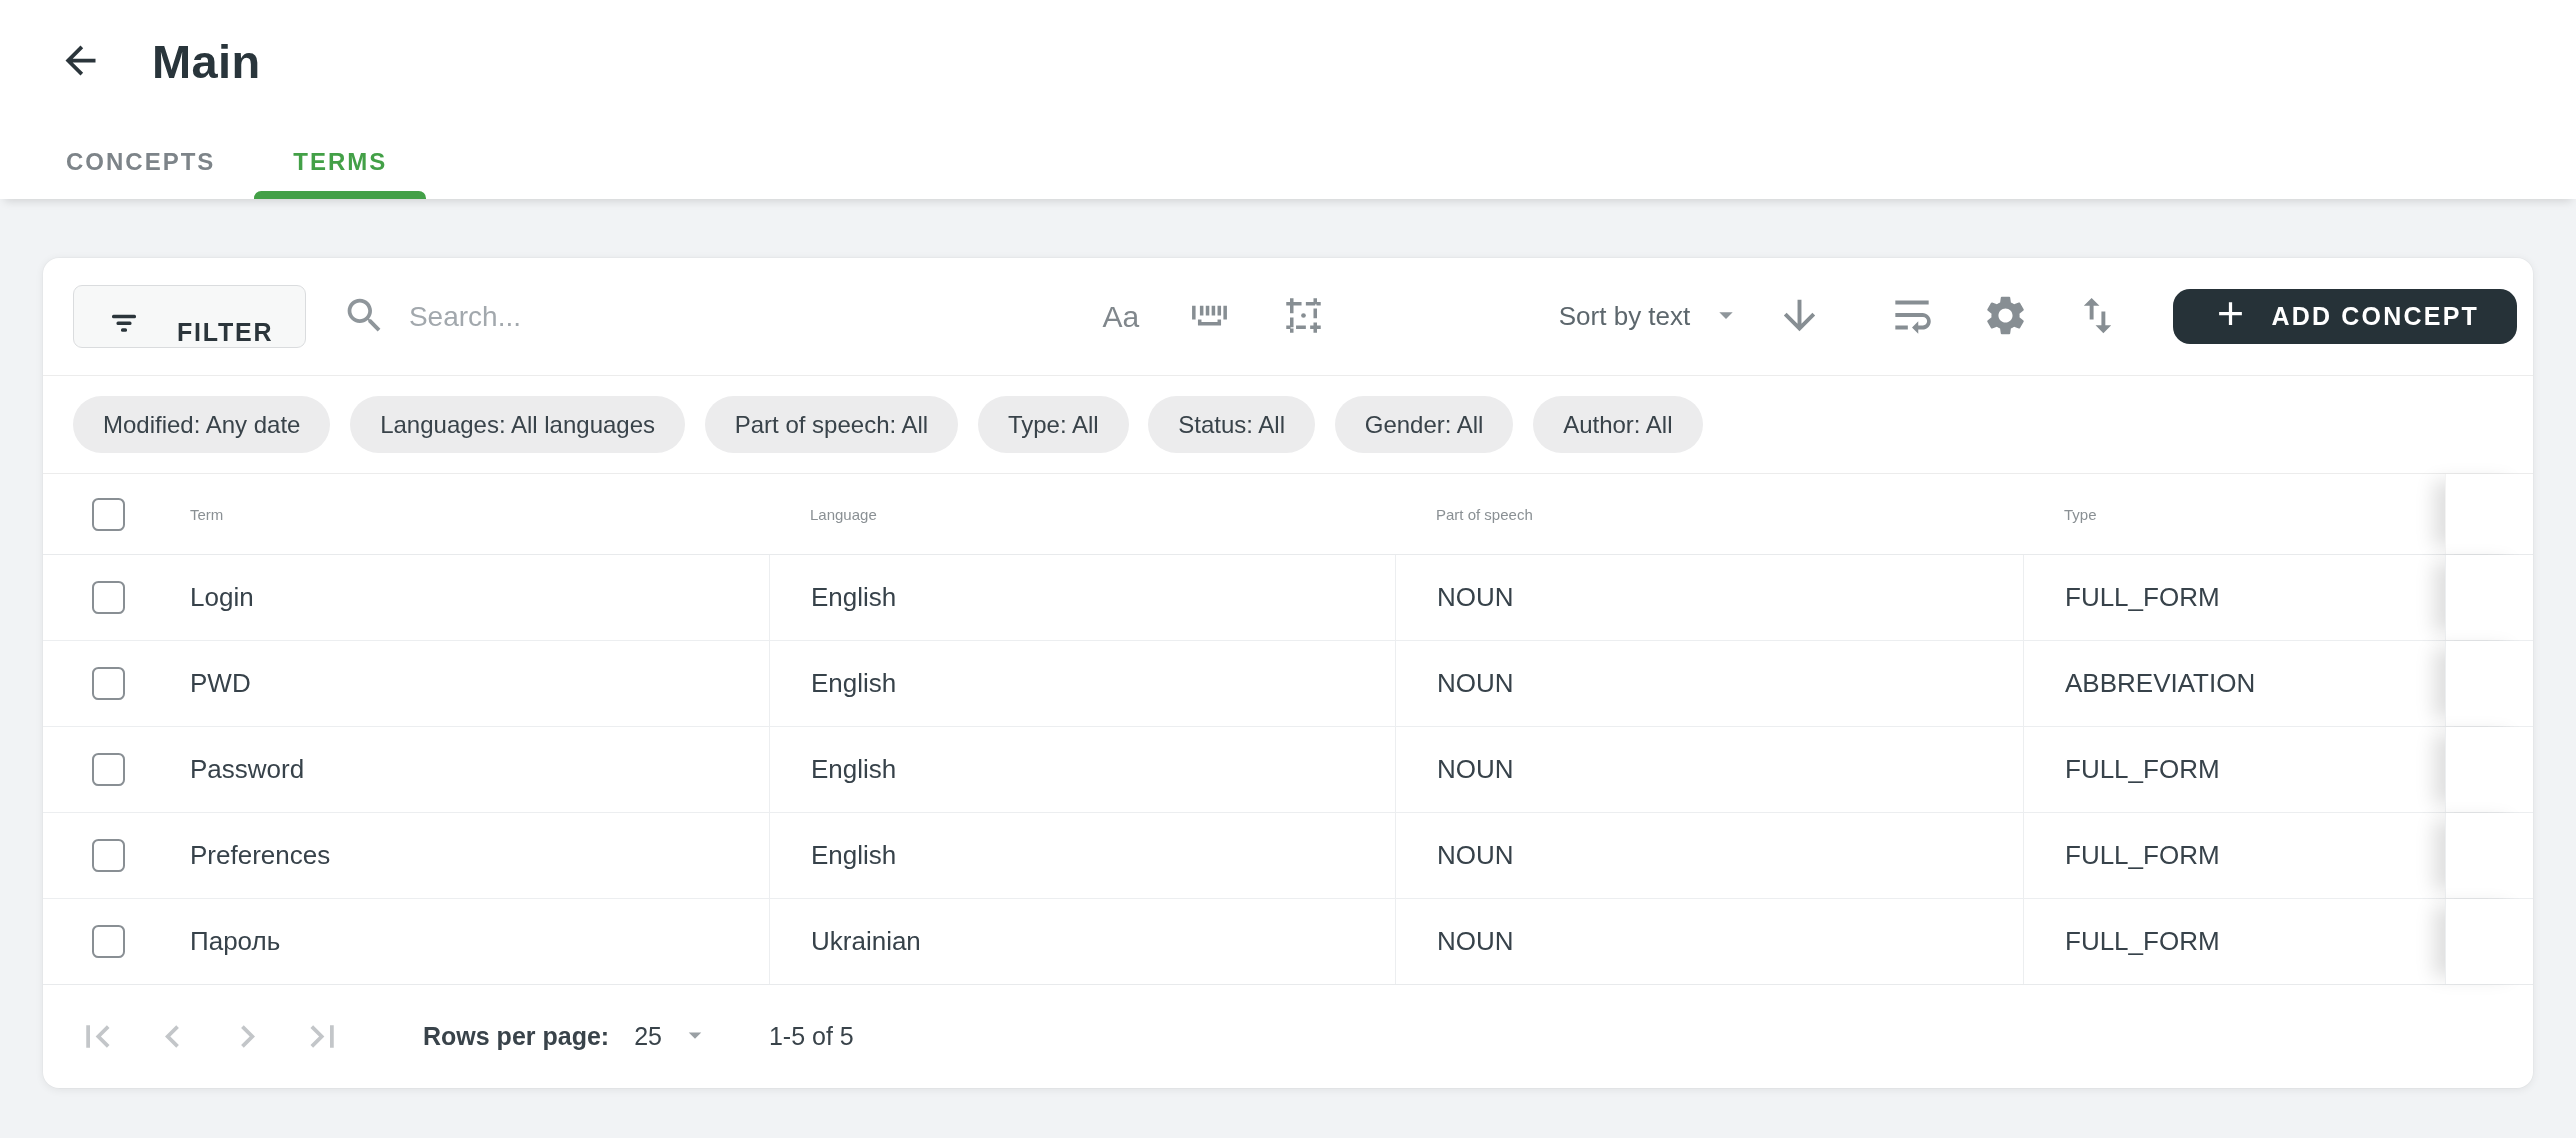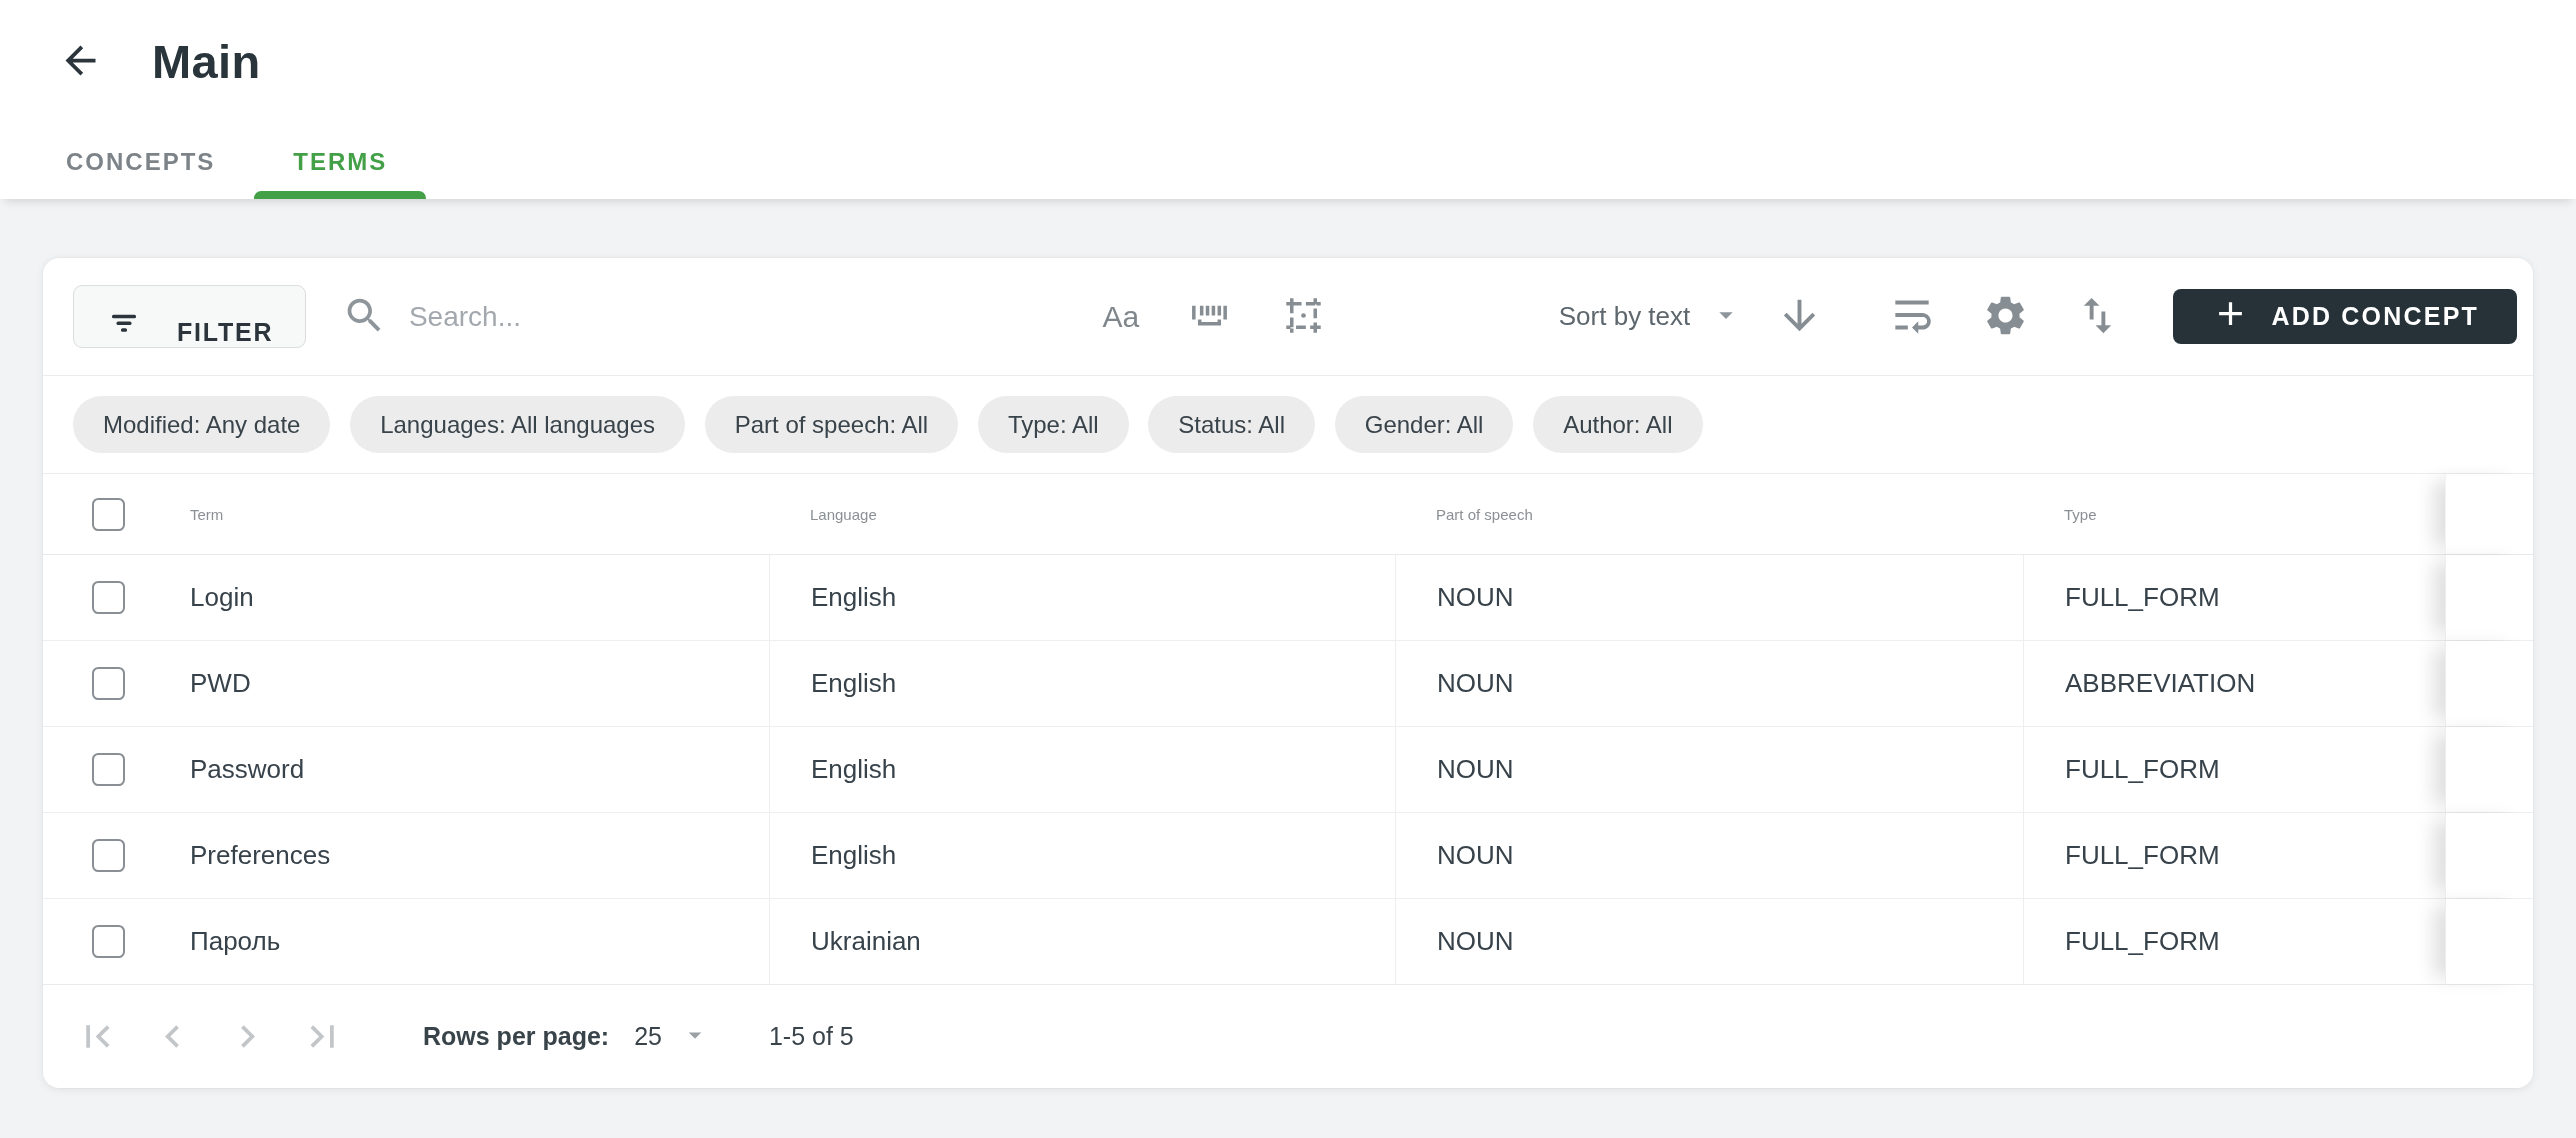--- a/index.html
+++ b/index.html
@@ -92,21 +92,21 @@
   }
   .sort-label { font-size: 26px; color: #5d676d; }
   .sort-caret { margin-left: 19.7px; color: #8f969b; display: grid; place-items: center; cursor: pointer; }
   .sort-dir { margin-left: 34px; }
   .tool-icons { display: flex; align-items: center; gap: 45px; margin-left: 64px; }
   .add-btn {
     margin-left: 52px;
     height: 55px; padding: 0 38px;
     display: flex; align-items: center; gap: 21.5px;
     background: #263238; color: #ffffff;
-    border: none; border-radius: 8px; cursor: pointer;
+    border: none; border-radius: 17px; cursor: pointer;
     font-family: inherit; font-size: 25px; font-weight: 700; letter-spacing: 2.2px;
   }
   
   .chips-row {
     height: 98px; flex: 0 0 98px;
     display: flex; align-items: center; gap: 19.7px;
     padding: 0 30px;
     border-bottom: 1.8px solid #ececec;
   }
   .chip {

